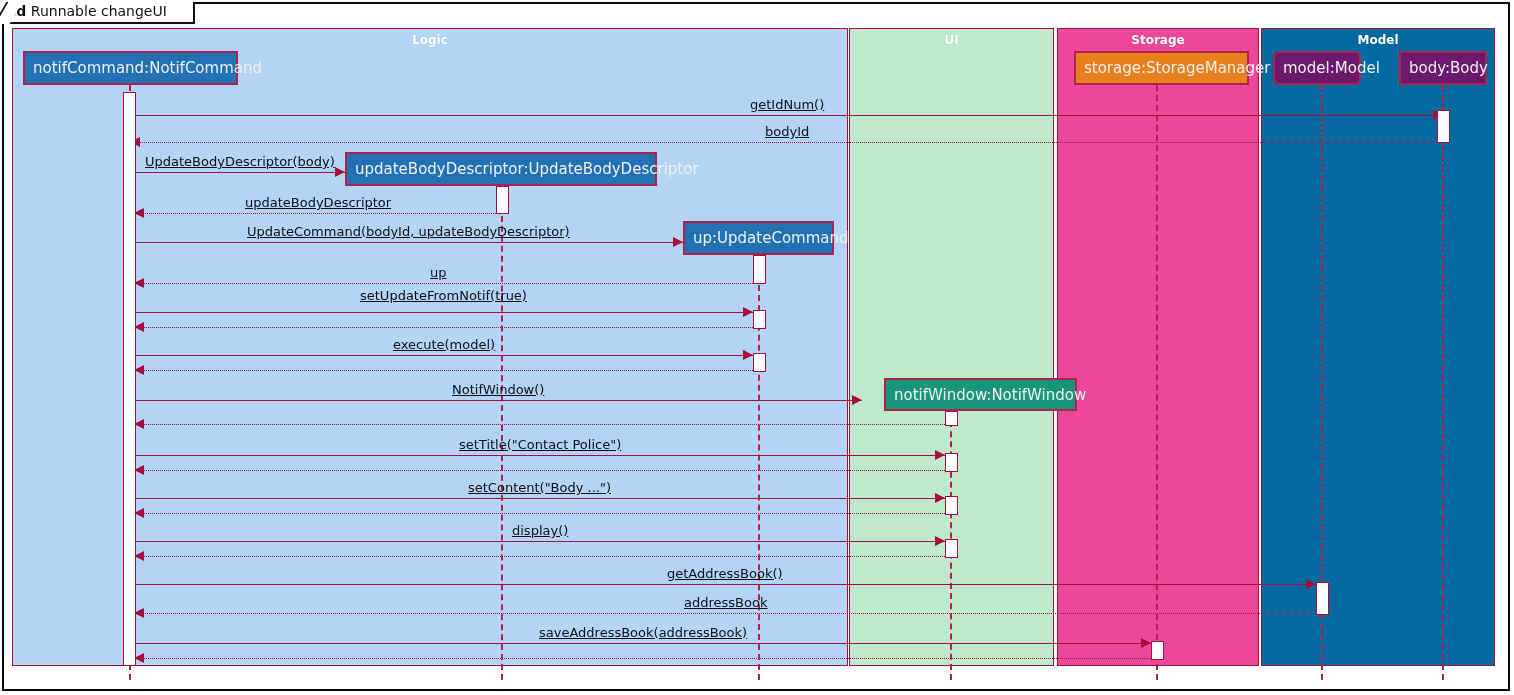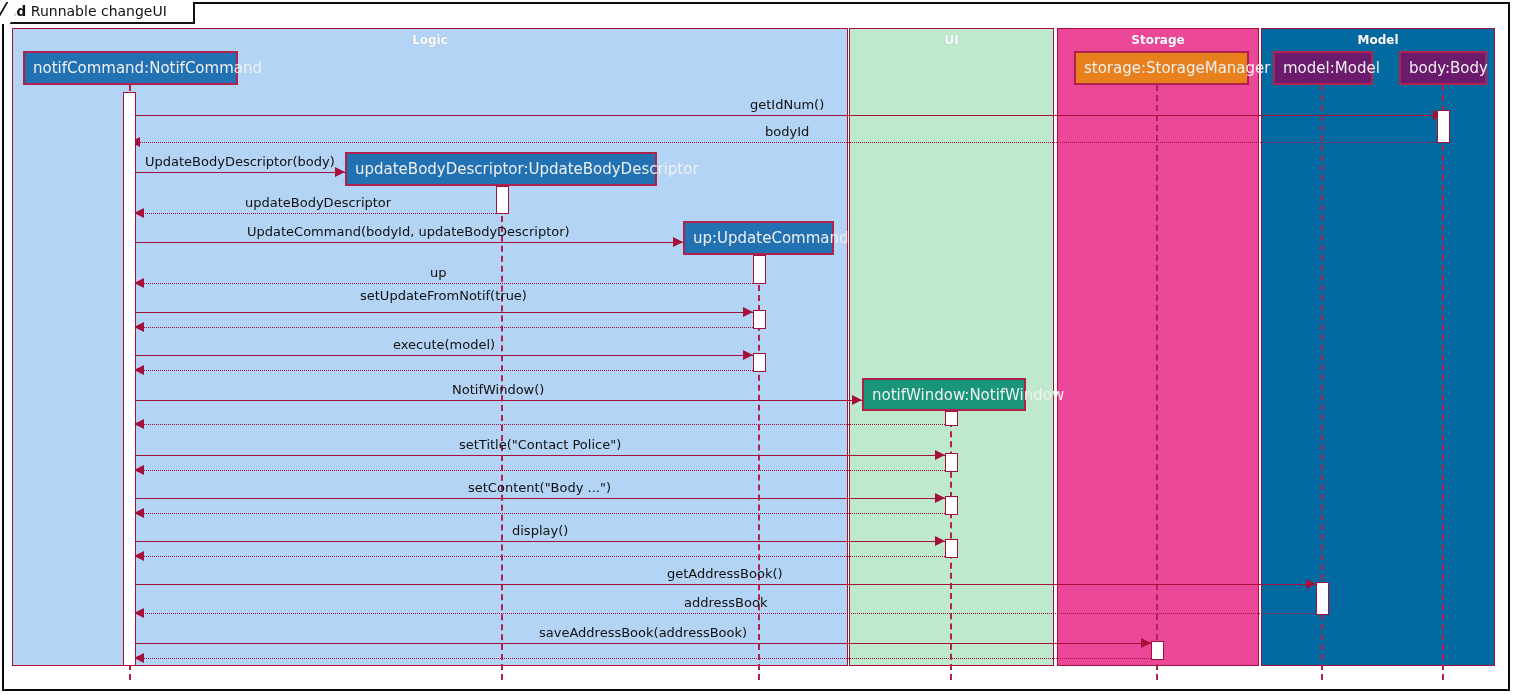--- a/index.html
+++ b/index.html
@@ -33,21 +33,21 @@
   .p-storage{background:#e8801d;}
   .p-model{background:#6c1a6e;}
 
   
   .msg-line{position:absolute;height:0;border-top:1.5px solid #a50f3c;z-index:10;}
   .msg-line.ret{border-top:1.5px dotted #a50f3c;}
   .arrow{position:absolute;width:0;height:0;z-index:11;
      border-top:5px solid transparent;border-bottom:5px solid transparent;}
   .arrow.r{border-left:10px solid #a50f3c;}
   .arrow.l{border-right:10px solid #a50f3c;}
-  .msg-label{position:absolute;font-size:13px;color:#111;white-space:nowrap;z-index:13;}
+  .msg-label{position:absolute;font-size:13px;color:#111;white-space:nowrap;z-index:13;text-decoration:underline;}
 </style>
 </head>
 <body>
 
 <div id="canvas">
 
   <div class="frame-outer"></div>
 
   <div id="pkg-layer">
       <div class="pkg" style="left: 12px; top: 28px; width: 836px; height: 638px; background: rgb(179, 212, 245);">
@@ -154,27 +154,27 @@
   <div id="part-layer">
       <div class="part p-logic" style="left: 23px; top: 51px; width: 215px; height: 34px;">
         <span>notifCommand:NotifCommand</span>
       </div>
       <div class="part p-logic" style="left: 345px; top: 152px; width: 312px; height: 34px;">
         <span>updateBodyDescriptor:UpdateBodyDescriptor</span>
       </div>
       <div class="part p-logic" style="left: 683px; top: 221px; width: 151px; height: 34px;">
         <span>up:UpdateCommand</span>
       </div>
-      <div class="part p-ui" style="left: 862px; top: 378px; width: 164px; height: 33px;">
+      <div class="part p-ui" style="left: 884px; top: 378px; width: 193px; height: 33px;">
         <span>notifWindow:NotifWindow</span>
       </div>
       <div class="part p-storage" style="left: 1074px; top: 51px; width: 175px; height: 34px;">
         <span>storage:StorageManager</span>
       </div>
-      <div class="part p-model" style="left: 1273px; top: 51px; width: 100px; height: 34px;">
+      <div class="part p-model" style="left: 1273px; top: 51px; width: 88px; height: 34px; border-radius: 6px;">
         <span>model:Model</span>
       </div>
       <div class="part p-model" style="left: 1399px; top: 51px; width: 88px; height: 34px;">
         <span>body:Body</span>
       </div>
     </div>
 
   <div class="frame-tab">
     <span class="sd">sd</span>
     <span>Runnable changeUI</span>

